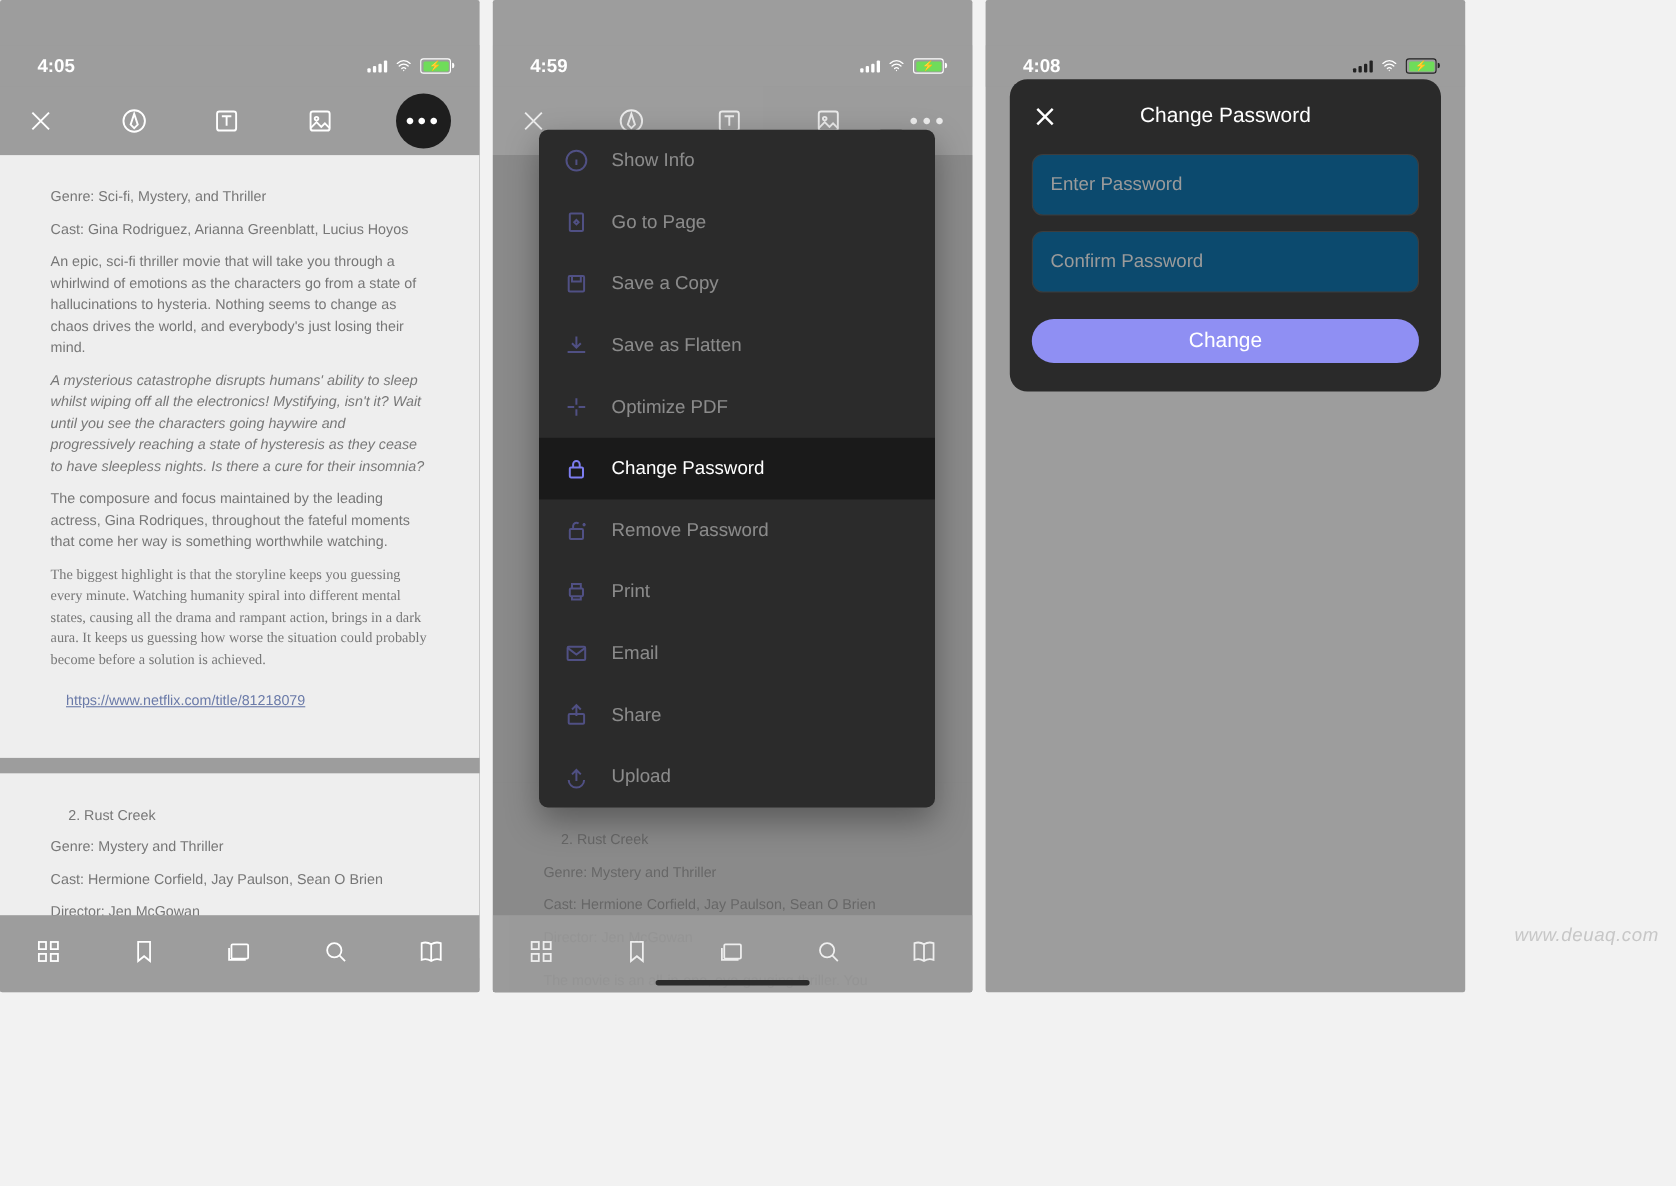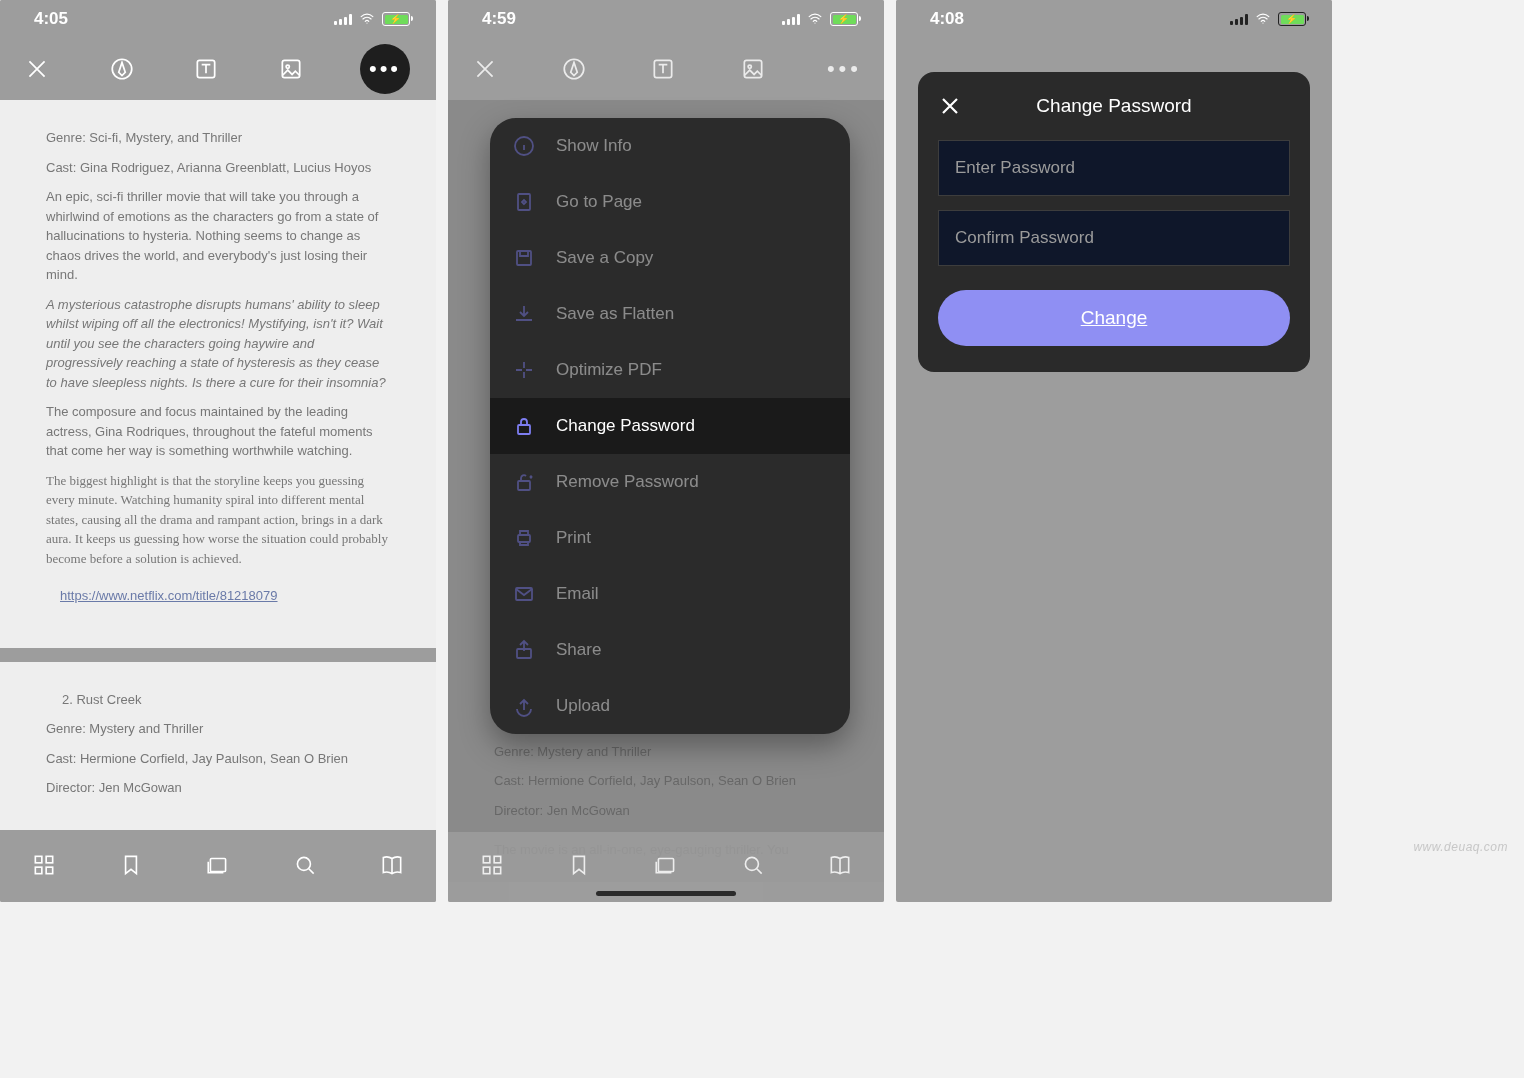--- a/index.html
+++ b/index.html
@@ -28,20 +28,21 @@
   .status-bar {
     height: 38px;
     display: flex;
     align-items: center;
     justify-content: space-between;
     padding: 0 26px 0 34px;
     color: #fff;
     font-size: 17px;
     font-weight: 600;
     background: #9d9d9d;
+    margin-top: 41px;
   }
   .status-bar.light { background: #f2f2f2; color: #222; }
   .status-icons { display:flex; align-items:center; gap:6px; }
   .sig-bars { display:flex; align-items:flex-end; gap:2px; height:12px;}
   .sig-bars span { width:3px; background:#fff; border-radius:1px;}
   .sig-bars span:nth-child(1){height:4px;} .sig-bars span:nth-child(2){height:6px;}
   .sig-bars span:nth-child(3){height:8px;} .sig-bars span:nth-child(4){height:11px;}
   .status-bar.light .sig-bars span { background:#222; }
   .wifi { width:18px; height:14px; }
   .batt { width:28px; height:14px; border:1.5px solid #fff; border-radius:3px; position:relative;}
@@ -92,21 +93,21 @@
     position:absolute; bottom:0; left:0; right:0; height:70px;
     background:#9d9d9d;
     display:flex; align-items:center; justify-content:space-around;
   }
   .tabbar svg{ width:26px; height:26px; stroke:#fff; fill:none; stroke-width:1.5;}
   .home-indicator{ position:absolute; bottom:6px; left:50%; transform:translateX(-50%); width:140px; height:5px; background:#2b2b2b; border-radius:3px;}
   .popover {
     position:absolute;
     top:118px; left:42px; right:34px;
     background:#2b2b2b;
-    border-radius:26px;
+    border-radius:8px;
     overflow:hidden;
     box-shadow:0 12px 30px rgba(0,0,0,0.35);
   }
   .popover::before{
     content:""; position:absolute; top:-10px; right:28px;
     border:12px solid transparent; border-bottom-color:#2b2b2b; border-top:none;
   }
   .menu-item {
     display:flex; align-items:center; gap:20px;
     padding:16px 22px;
@@ -120,34 +121,34 @@
   .phone3 { background:#9d9d9d; }
   .modal {
     position:absolute; top:72px; left:22px; right:22px;
     background:#2a2a2a; border-radius:16px;
     padding:22px 20px 26px 20px;
   }
   .modal-header{ display:flex; align-items:center; margin-bottom:22px;}
   .modal-close{ width:24px; height:24px; color:#fff;}
   .modal-title{ flex:1; text-align:center; color:#fff; font-size:19px; font-weight:500; margin-left:-24px;}
   .modal-input{
-    width:100%; height:56px; background:#0f172a;
-    border:1px solid #3d3d3d; border-radius:0;
+    width:100%; height:56px; background:#0c4a6e;
+    border:1px solid #3d3d3d; border-radius:10px;
     padding:0 16px; color:#bbb; font-size:17px;
     margin-bottom:14px;
   }
   .modal-input::placeholder{ color:#9b9b9b; }
   .change-btn{
-    width:100%; height:56px; background:#8f8ff3;
+    width:100%; height:40px; background:#8f8ff3;
     border:none; border-radius:30px; color:#fff;
-    font-size:19px; font-weight:500; margin-top:10px;text-decoration:underline;
+    font-size:19px; font-weight:500; margin-top:10px;
   }
   .watermark {
     position:absolute; right:16px; top:840px; writing-mode:horizontal-tb;
-    font-size:12px; color:#c7c7c7; font-style:italic; letter-spacing:0.5px;
+    font-size:17px; color:#c7c7c7; font-style:italic; letter-spacing:0.5px;
   }
 </style>
 </head>
 <body>
 
 <div class="triptych">
 
   <div class="phone">
     <div class="status-bar">
       <span>4:05</span>

